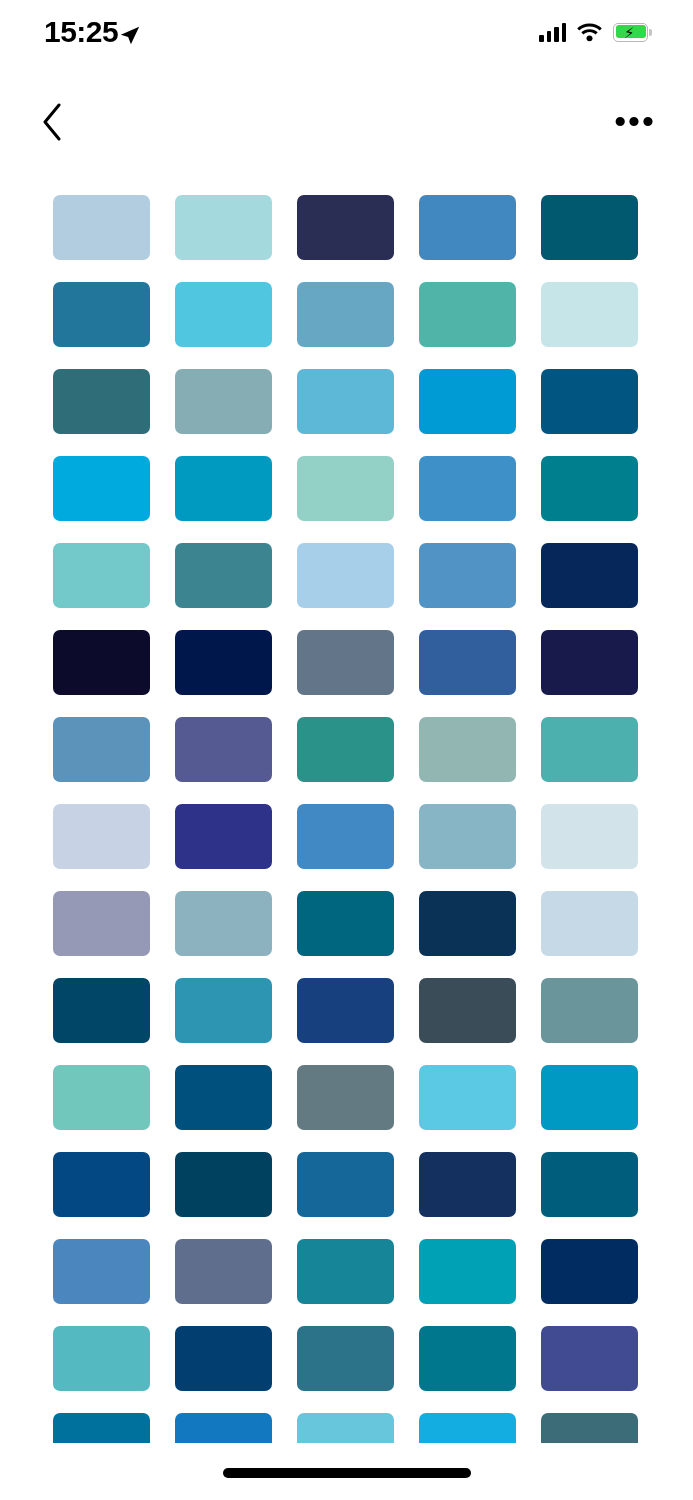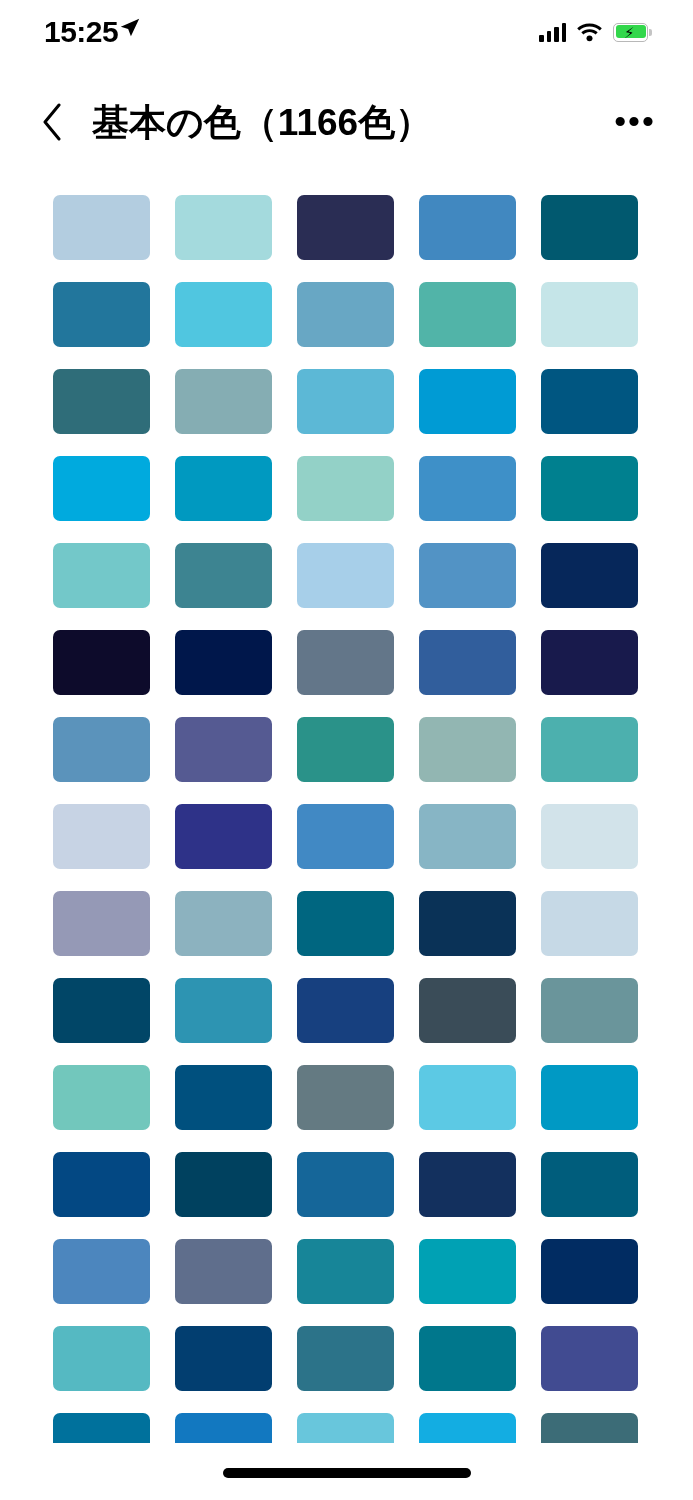--- a/index.html
+++ b/index.html
@@ -10,21 +10,21 @@
     overflow:hidden;
   }
   #phone { position:relative; width:693px; height:1500px; background:#fff; }
 
   
   #status-bar {
     position:absolute; left:0; top:0; width:693px; height:64px;
     display:flex; align-items:center; justify-content:space-between;
     padding:0 42px 0 44px;
   }
-  #status-left { display:flex; align-items:flex-start; gap:1px; }
+  #status-left { display:flex; align-items:flex-end; gap:1px; }
   #clock { font-size:30px; font-weight:600; color:#000; letter-spacing:-0.5px; line-height:1; }
   #location-arrow { display:block; }
   #status-right { display:flex; align-items:center; gap:11px; }
   #signal-bars { display:flex; align-items:flex-end; gap:3px; height:20px; }
   #signal-bars i { display:block; width:4.5px; background:#000; border-radius:1px; }
   #signal-bars i:nth-child(1){ height:7px; }
   #signal-bars i:nth-child(2){ height:11px; }
   #signal-bars i:nth-child(3){ height:15px; }
   #signal-bars i:nth-child(4){ height:19px; }
   #wifi-icon { display:block; }
@@ -119,21 +119,20 @@
       </span>
     </div>
   </div>
 
   <div id="nav-bar">
     <button id="back-button">
       <svg width="22" height="38" viewBox="0 0 22 38">
         <path d="M18 2 L4 19 L18 36" stroke="#000" stroke-width="3" fill="none" stroke-linecap="round" stroke-linejoin="round"></path>
       </svg>
     </button>
-    <h1 id="page-title">基本の色（1166色）</h1>
     <button id="more-button">•••</button>
   </div>
 
   <div id="swatch-scroll">
     <div id="swatch-grid">
         <div class="swatch" style="background: rgb(179, 205, 224); width: 97px; height: 65px; border-radius: 7px;"></div>
         <div class="swatch" style="background: rgb(164, 218, 221); width: 97px; height: 65px; border-radius: 7px;"></div>
         <div class="swatch" style="background: rgb(42, 45, 84); width: 97px; height: 65px; border-radius: 7px;"></div>
         <div class="swatch" style="background: rgb(65, 136, 192); width: 97px; height: 65px; border-radius: 7px;"></div>
         <div class="swatch" style="background: rgb(1, 89, 111); width: 97px; height: 65px; border-radius: 7px;"></div>

